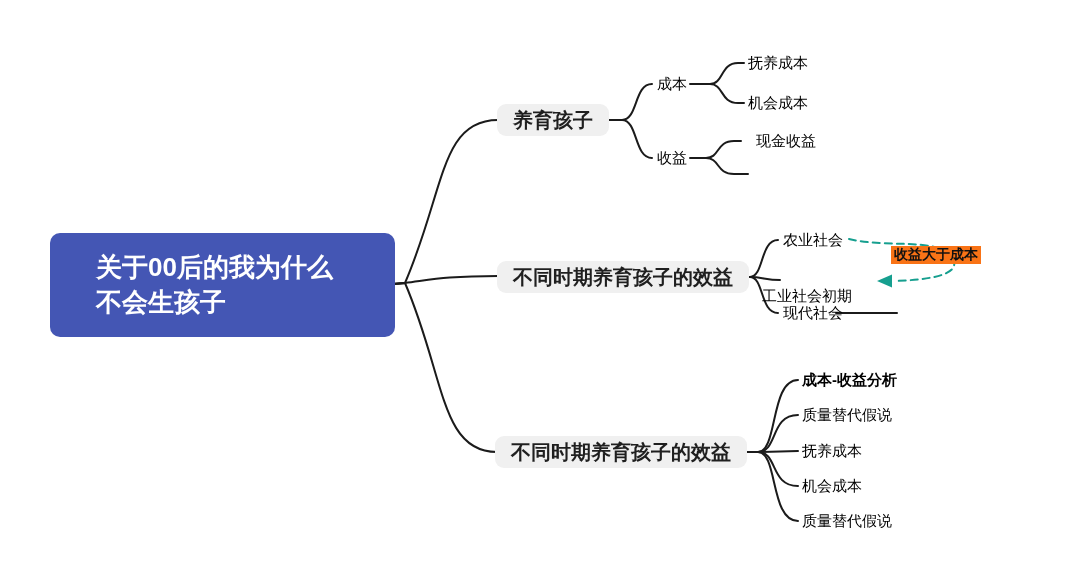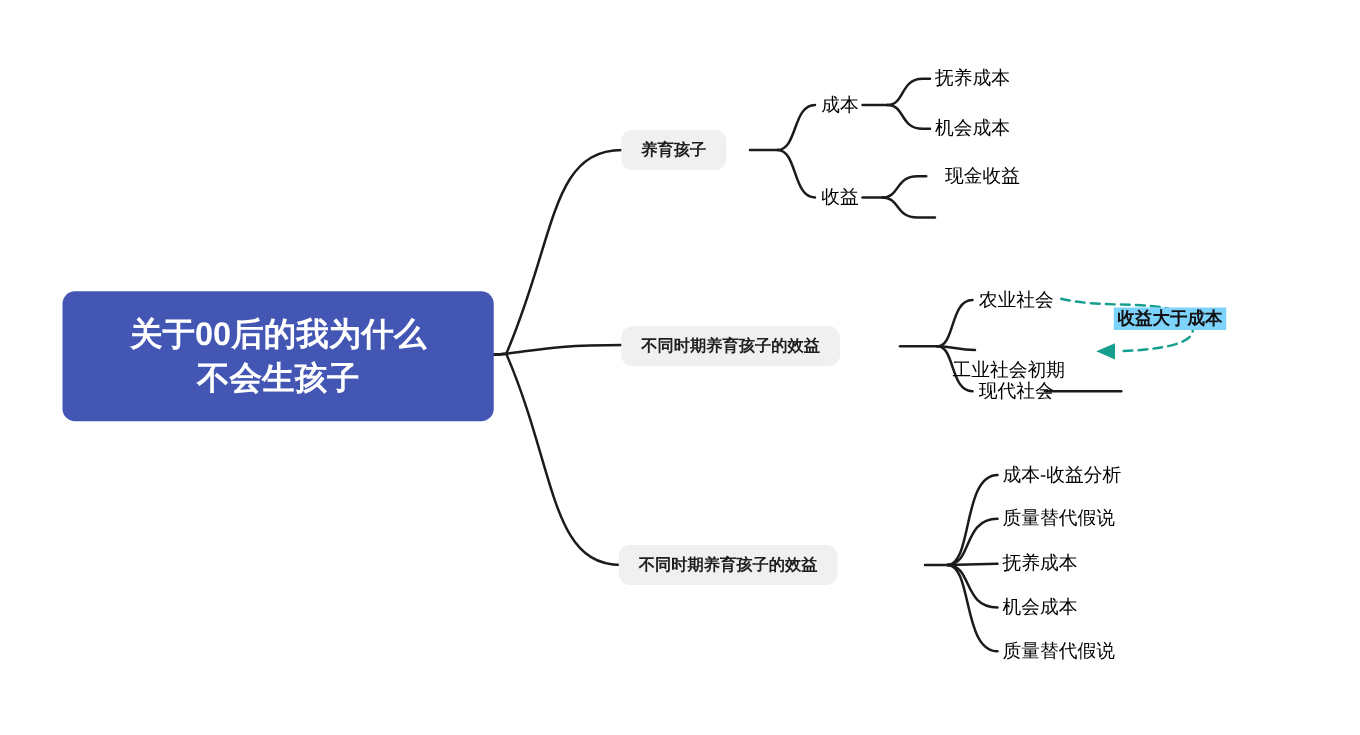--- a/index.html
+++ b/index.html
@@ -8,37 +8,37 @@
     font-family:"Liberation Sans","DejaVu Sans",sans-serif;overflow:hidden;
   }
   svg.edge-layer{position:absolute;left:0;top:0;width:1088px;height:588px;}
   .edge{fill:none;stroke:var(--line,#1b1b1b);stroke-width:2;stroke-linecap:round;stroke-linejoin:round;}
   .rel-edge{fill:none;stroke:var(--arrow,#169f8f);stroke-width:2;stroke-dasharray:7 5;stroke-linecap:round;}
   .rel-arrowhead{fill:var(--arrow,#169f8f);stroke:none;}
   .root-topic{
     position:absolute;left:50px;top:233px;width:345px;height:104px;
     background:var(--root_bg,#4456b4);color:var(--root_text,#ffffff);
     border-radius:10px;display:flex;align-items:center;justify-content:center;
-    text-align:center;font-weight:bold;font-size:26px;line-height:1.35;
+    font-weight:bold;font-size:26px;line-height:1.35;
     padding:0 46px;box-sizing:border-box;cursor:default;
   }
   .main-topic{
     position:absolute;transform:translateY(-50%);
     background:var(--branch_bg,#f0f0f0);color:#1f1f1f;
-    border-radius:9px;font-weight:bold;font-size:13px;white-space:nowrap;
+    border-radius:9px;font-weight:bold;font-size:20px;white-space:nowrap;
     display:flex;align-items:center;justify-content:center;
     padding:0 16px;height:32px;box-sizing:border-box;cursor:default;
   }
   .leaf{
     position:absolute;transform:translateY(-50%);
     font-size:15px;color:#000000;white-space:nowrap;cursor:default;
   }
   .rel-label{
     position:absolute;transform:translateY(-50%);
-    font-size:14px;font-weight:bold;color:#111111;background:#7dd3fc;
+    font-size:14px;font-weight:bold;color:#111111;background:#f97316;
     padding:0 3px;white-space:nowrap;cursor:default;
   }
 </style>
 </head>
 <body>
 
 <div class="canvas">
 
   <svg class="edge-layer" viewBox="0 0 1088 588">
 
@@ -84,19 +84,19 @@
   <div class="leaf" style="left:748px;top:103px;">机会成本</div>
   <div class="leaf" style="left:657px;top:158px;">收益</div>
   <div class="leaf" style="left:756px;top:141px;">现金收益</div>
   <div class="leaf" style="left:752px;top:174px;"></div>
 
   <div class="leaf" style="left:783px;top:240px;">农业社会</div>
   <div class="leaf" style="left:762px;top:280px;margin-top:16px;">工业社会初期</div>
   <div class="leaf" style="left:783px;top:313px;">现代社会</div>
   <div class="rel-label" style="left:891px;top:255px;">收益大于成本</div>
 
-  <div class="leaf" style="left:802px;top:380px;">成本-收益分析</div>
+  <div class="leaf" style="left:802px;top:380px;font-weight:bold;">成本-收益分析</div>
   <div class="leaf" style="left:802px;top:415px;">质量替代假说</div>
   <div class="leaf" style="left:802px;top:451px;">抚养成本</div>
   <div class="leaf" style="left:802px;top:486px;">机会成本</div>
   <div class="leaf" style="left:802px;top:521px;">质量替代假说</div>
 
 </div>
 
 </body></html>

